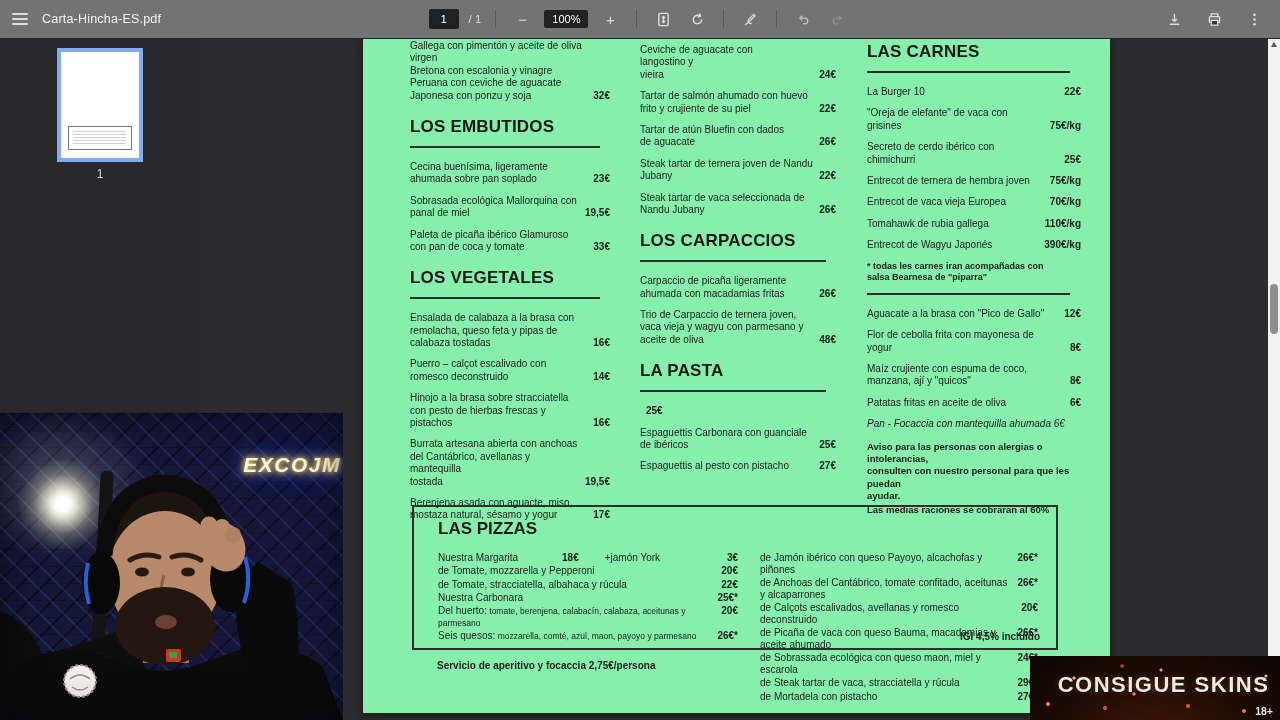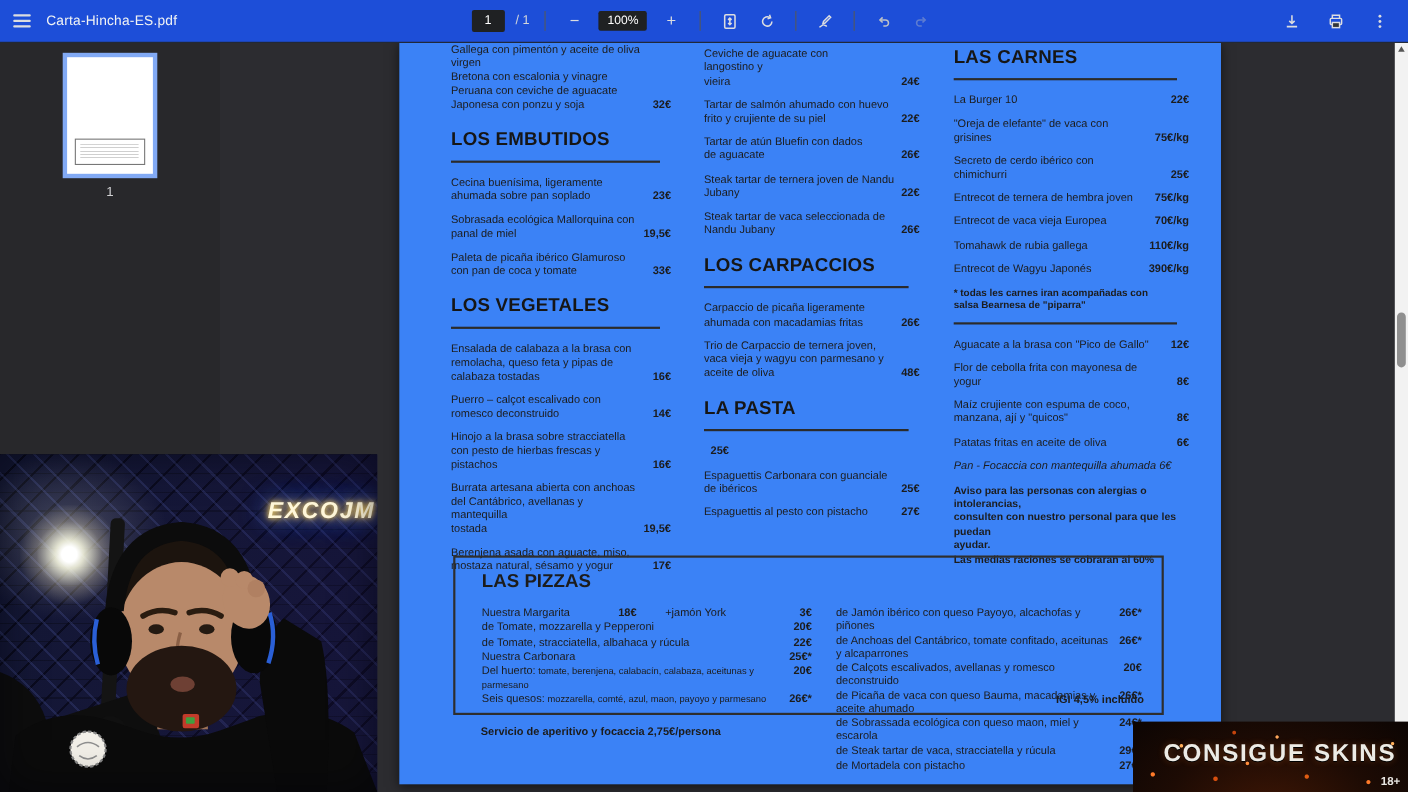--- a/index.html
+++ b/index.html
@@ -1,20 +1,20 @@
 <!DOCTYPE html>
 <html><head>
 <meta charset="utf-8">
 <style>
   html,body{margin:0;padding:0;}
   body{width:1280px;height:720px;overflow:hidden;background:#2c2c30;font-family:"Liberation Sans",sans-serif;position:relative;}
   .app{position:absolute;inset:0;}
 
   
-  .toolbar{position:absolute;top:0;left:0;right:0;height:38px;background:#1d4ed8;display:flex;align-items:center;color:#e8eaed;border-bottom:1px solid #222527;z-index:4;gap:12px;}
+  .toolbar{position:absolute;top:0;left:0;right:0;height:38px;background:#737373;display:flex;align-items:center;color:#e8eaed;border-bottom:1px solid #222527;z-index:4;gap:12px;}
   .tb-left{flex:1;display:flex;align-items:center;gap:14px;padding-left:12px;}
   .tb-center{display:flex;align-items:center;gap:10px;}
   .tb-right{flex:1;display:flex;align-items:center;justify-content:flex-end;gap:16px;padding-right:14px;}
   .hamburger{width:16px;height:12px;display:flex;flex-direction:column;justify-content:space-between;cursor:pointer;}
   .hamburger span{display:block;height:2px;background:#dcdde0;border-radius:1px;}
   .pdf-title{font-size:12.5px;color:#f1f3f4;letter-spacing:.2px;}
   .pg-input{width:26px;height:18px;background:#1f2123;border:none;color:#fff;text-align:center;font-size:11.5px;border-radius:2px;font-family:"Liberation Sans",sans-serif;}
   .pg-total{font-size:11.5px;color:#d5d7da;}
   .tb-sep{width:1px;height:18px;background:#55585c;margin:0 4px;}
   .tb-btn{width:24px;height:24px;display:flex;align-items:center;justify-content:center;cursor:pointer;border-radius:3px;color:#dcdde0;font-size:15px;}
@@ -30,21 +30,21 @@
       linear-gradient(#8a8a8a 0 0) top center/58% 3px no-repeat,
       repeating-linear-gradient(to bottom,#c2c2c2 0 1px,transparent 1px 3px) left 0 top 8px/30% 54px no-repeat,
       repeating-linear-gradient(to bottom,#c2c2c2 0 1px,transparent 1px 3px) center 0 top 8px/30% 54px no-repeat,
       repeating-linear-gradient(to bottom,#c2c2c2 0 1px,transparent 1px 3px) right 0 top 8px/30% 54px no-repeat;}
   .thumb-box{position:absolute;left:7px;right:7px;bottom:8px;height:22px;border:1px solid #777;
     background:repeating-linear-gradient(to bottom,#cfcfcf 0 1px,transparent 1px 3px) center/86% 14px no-repeat;}
   .thumb-label{color:#d2d2d4;font-size:12px;text-align:center;margin-top:9px;}
 
   
   .viewer{position:absolute;top:38px;left:200px;right:0;bottom:0;background:#2c2c30;z-index:1;}
-  .page{position:absolute;left:163px;top:0;width:747px;height:675px;background:#3b82f6;box-shadow:0 2px 10px rgba(0,0,0,.55);color:#1c1c1c;}
+  .page{position:absolute;left:163px;top:0;width:747px;height:675px;background:#86efac;box-shadow:0 2px 10px rgba(0,0,0,.55);color:#1c1c1c;}
   .col{position:absolute;top:0;}
   .col1{left:47px;width:200px;}
   .col2{left:277px;width:196px;}
   .col3{left:504px;width:214px;}
   .sec-h{font-size:17px;font-weight:700;letter-spacing:.2px;color:#161616;margin-top:15px;}
   .rule{height:2px;background:#2b2b2b;width:95%;margin:9px 0 13px;}
   .mi{display:flex;align-items:flex-end;margin-bottom:9px;font-size:10px;line-height:1.24;}
   .mi .t{flex:1;white-space:pre-line;}
   .mi .p{font-weight:700;margin-left:6px;white-space:nowrap;}
   .note{font-size:9px;font-weight:700;white-space:pre-line;margin-top:4px;line-height:1.3;}

